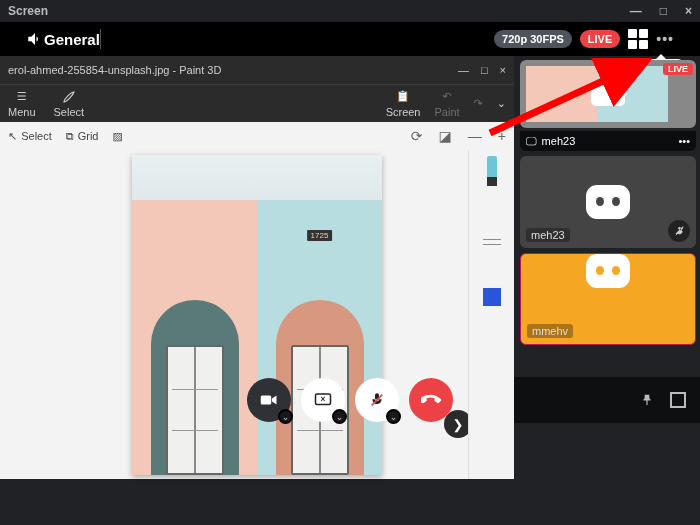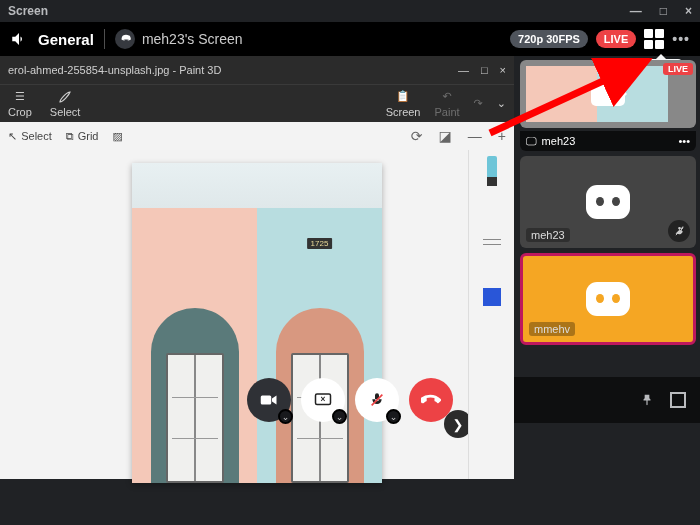--- a/index.html
+++ b/index.html
@@ -1,19 +1,19 @@
 <!DOCTYPE html>
 <html><head>
 <meta charset="utf-8">
 <style>
   *{box-sizing:border-box;margin:0;padding:0;font-family:'Segoe UI',Arial,sans-serif}
   body{width:700px;height:525px;background:#202225;overflow:hidden;position:relative}
   .titlebar{height:22px;background:#202225;display:flex;align-items:center;padding:0 8px;color:#b9bbbe;font-size:12px;font-weight:600}
   .winctl{margin-left:auto;display:flex;gap:18px;color:#b9bbbe}
-  .header{height:34px;background:#000;display:flex;align-items:center;padding:0 10px;gap:10px}
+  .header{height:34px;background:#000;display:flex;align-items:center;padding:0 26px;}
   .volume{color:#fff;display:flex;align-items:center;gap:5px}
   .chan{color:#fff;font-weight:700;font-size:15px}
   .sep{width:1px;height:20px;background:#4f4f4f}
   .streamer{color:#ccc;font-size:14px;display:flex;align-items:center;gap:7px}
   .discicon{width:20px;height:20px;background:#36393f;border-radius:50%;display:flex;align-items:center;justify-content:center;color:#fff;font-size:10px}
   .right-head{margin-left:auto;display:flex;align-items:center;gap:8px}
   .quality{background:#4f545c;color:#fff;font-size:11px;font-weight:700;padding:3px 8px;border-radius:10px}
   .live{background:#ed4245;color:#fff;font-size:11px;font-weight:700;padding:3px 8px;border-radius:10px}
   .gridbtn{width:20px;height:20px;display:grid;grid-template-columns:1fr 1fr;grid-template-rows:1fr 1fr;gap:2px;cursor:pointer}
   .gridbtn div{background:#fff;border-radius:1px}
@@ -25,21 +25,21 @@
   .paint-title{height:28px;background:#2b2b2b;color:#cfcfcf;font-size:11px;display:flex;align-items:center;padding:0 8px}
   .paint-win{margin-left:auto;display:flex;gap:12px;color:#cfcfcf}
   .paint-tb{height:38px;background:#2b2b2b;display:flex;align-items:center;padding:0 8px;gap:18px;color:#cfcfcf;font-size:11px;border-top:1px solid #3a3a3a}
   .tool{display:flex;flex-direction:column;align-items:center;gap:2px}
   .tool-ico{width:16px;height:14px;display:flex;align-items:center;justify-content:center}
   .tb-right{margin-left:auto;display:flex;gap:14px;align-items:center}
   .paint-tb2{height:28px;background:#f3f3f3;display:flex;align-items:center;padding:0 8px;gap:14px;color:#444;font-size:11px}
   .sel{display:flex;align-items:center;gap:4px}
   .tb2-right{margin-left:auto;display:flex;gap:16px;align-items:center;font-size:14px;color:#666}
   .canvas{position:relative;height:329px;background:#f3f3f3;display:flex}
-  .artboard{margin:13px auto;width:250px;height:320px;background:#ddd;box-shadow:0 2px 6px rgba(0,0,0,.3);position:relative;overflow:hidden}
+  .artboard{margin:5px auto;width:250px;height:320px;background:#ddd;box-shadow:0 2px 6px rgba(0,0,0,.3);position:relative;overflow:hidden}
   .sky{height:45px;background:linear-gradient(#e8f0f2,#dfe8ea)}
   .houses{height:275px;display:flex}
   .house-l{flex:1;background:#f4c8b8;position:relative}
   .house-r{flex:1;background:#b8dde0;position:relative}
   .arch{position:absolute;bottom:0;left:50%;transform:translateX(-50%);width:88px;height:175px;border-radius:44px 44px 0 0}
   .arch-l{background:#5a7a7a}
   .arch-r{background:#d89880}
   .door{position:absolute;bottom:0;left:50%;transform:translateX(-50%);width:58px;height:130px;background:linear-gradient(90deg,#f0f0ee 0%,#f0f0ee 48%,#888 48%,#888 52%,#f0f0ee 52%);border:2px solid #666;border-radius:2px}
   .door::before,.door::after{content:'';position:absolute;left:4px;right:4px;height:1px;background:#999}
   .door::before{top:33%}.door::after{top:66%}
@@ -56,21 +56,21 @@
   .thumb1{height:68px;background:#888}
   .thumb1 .mini{position:absolute;inset:6px 28px 6px 6px;background:#e8e0d8;display:flex}
   .mini-l{flex:1;background:#f4c8b8}
   .mini-r{flex:1;background:#b8dde0}
   .live-sm{position:absolute;top:3px;right:3px;background:#ed4245;color:#fff;font-size:9px;font-weight:700;padding:1px 5px;border-radius:3px}
   .cam-ico{position:absolute;top:50%;left:50%;transform:translate(-50%,-50%);width:34px;height:24px;background:#fff;border-radius:5px}
   .cam-ico::after{content:'';position:absolute;right:-8px;top:6px;border:6px solid transparent;border-left-color:#fff}
   .label-row{height:20px;background:rgba(0,0,0,.6);color:#fff;font-size:11px;display:flex;align-items:center;padding:0 6px;gap:5px;margin-top:-2px;border-radius:0 0 6px 6px}
   .moredots{margin-left:auto}
   .thumb2{height:92px;background:#444;display:flex;align-items:center;justify-content:center}
-  .thumb3{height:92px;background:#f5a623;display:flex;align-items:center;justify-content:center;border:3px solid #be185d}
+  .thumb3{height:92px;background:#f5a623;display:flex;align-items:flex-start;justify-content:center;border:1px solid #be185d}
   .t-name{position:absolute;left:6px;bottom:6px;color:#ddd;font-size:11px;background:rgba(0,0,0,.3);padding:1px 5px;border-radius:3px}
   .t-mute{position:absolute;right:6px;bottom:6px;width:22px;height:22px;background:rgba(0,0,0,.5);border-radius:50%;display:flex;align-items:center;justify-content:center;color:#ccc;font-size:11px}
   .dlogo{width:44px;height:34px;background:#fff;border-radius:11px;position:relative}
   .dlogo::before,.dlogo::after{content:'';position:absolute;width:8px;height:9px;background:#444;border-radius:50%;top:12px}
   .dlogo::before{left:10px}.dlogo::after{right:10px}
   .thumb3 .dlogo::before,.thumb3 .dlogo::after{background:#f5a623}
   .bottom{height:46px;background:rgba(0,0,0,.55);display:flex;align-items:center;padding:0 14px;gap:8px}
   .adduser{color:#888;font-size:18px}
   .avatar{width:24px;height:24px;background:#f5a623;border-radius:50%}
   .center-ctrls{position:absolute;left:50%;transform:translateX(-50%);display:flex;gap:10px;align-items:center}
@@ -97,28 +97,20 @@
 </div>
 
 <div class="header">
   <div class="volume">
     <svg width="18" height="18" viewBox="0 0 24 24" fill="#fff">
         <path d="M3 9v6h4l5 5V4L7 9H3zm13 3a4 4 0 00-2-3.5v7A4 4 0 0016 12z"></path>
       </svg>
   </div>
   <div class="chan">General</div>
   <div class="sep"></div>
-  <div class="streamer">
-    <div class="discicon">
-      <svg width="12" height="10" viewBox="0 0 24 18" fill="#fff">
-          <path d="M20 2c-2-1-4-1.5-6-1.5S10 1 8 2C6 4 5 7 5 10c2 1.5 4 2 6 2 .3-.4.6-.9.8-1.3-1-.3-1.8-.7-2.6-1.2l.5-.4c3 1.4 6.3 1.4 9.3 0l.5.4c-.8.5-1.7.9-2.6 1.2.2.4.5.9.8 1.3 2 0 4-.5 6-2 0-3-1-6-3-8z"></path>
-        </svg>
-    </div>
-    <span>meh23's Screen</span>
-  </div>
   <div class="right-head">
     <div class="quality">720p 30FPS</div>
     <div class="live">LIVE</div>
     <div class="gridbtn">
         <div></div>
         <div></div>
         <div></div>
         <div></div>
       </div>
     <div class="more">•••</div>
@@ -142,21 +134,21 @@
       <span>erol-ahmed-255854-unsplash.jpg - Paint 3D</span>
       <div class="paint-win">
         <span>—</span>
         <span>□</span>
         <span>×</span>
       </div>
     </div>
     <div class="paint-tb">
       <div class="tool">
         <div class="tool-ico">☰</div>
-        <span>Crop</span>
+        <span>Menu</span>
       </div>
       <div class="tool">
         <div class="tool-ico">
           <svg width="16" height="14" viewBox="0 0 16 14" fill="none" stroke="#cfcfcf" stroke-width="1.2">
               <path d="M3 12c0-3 7-10 10-10-1 3-7 10-10 10z"></path>
             </svg>
         </div>
         <span>Select</span>
       </div>
       <div class="tb-right">

